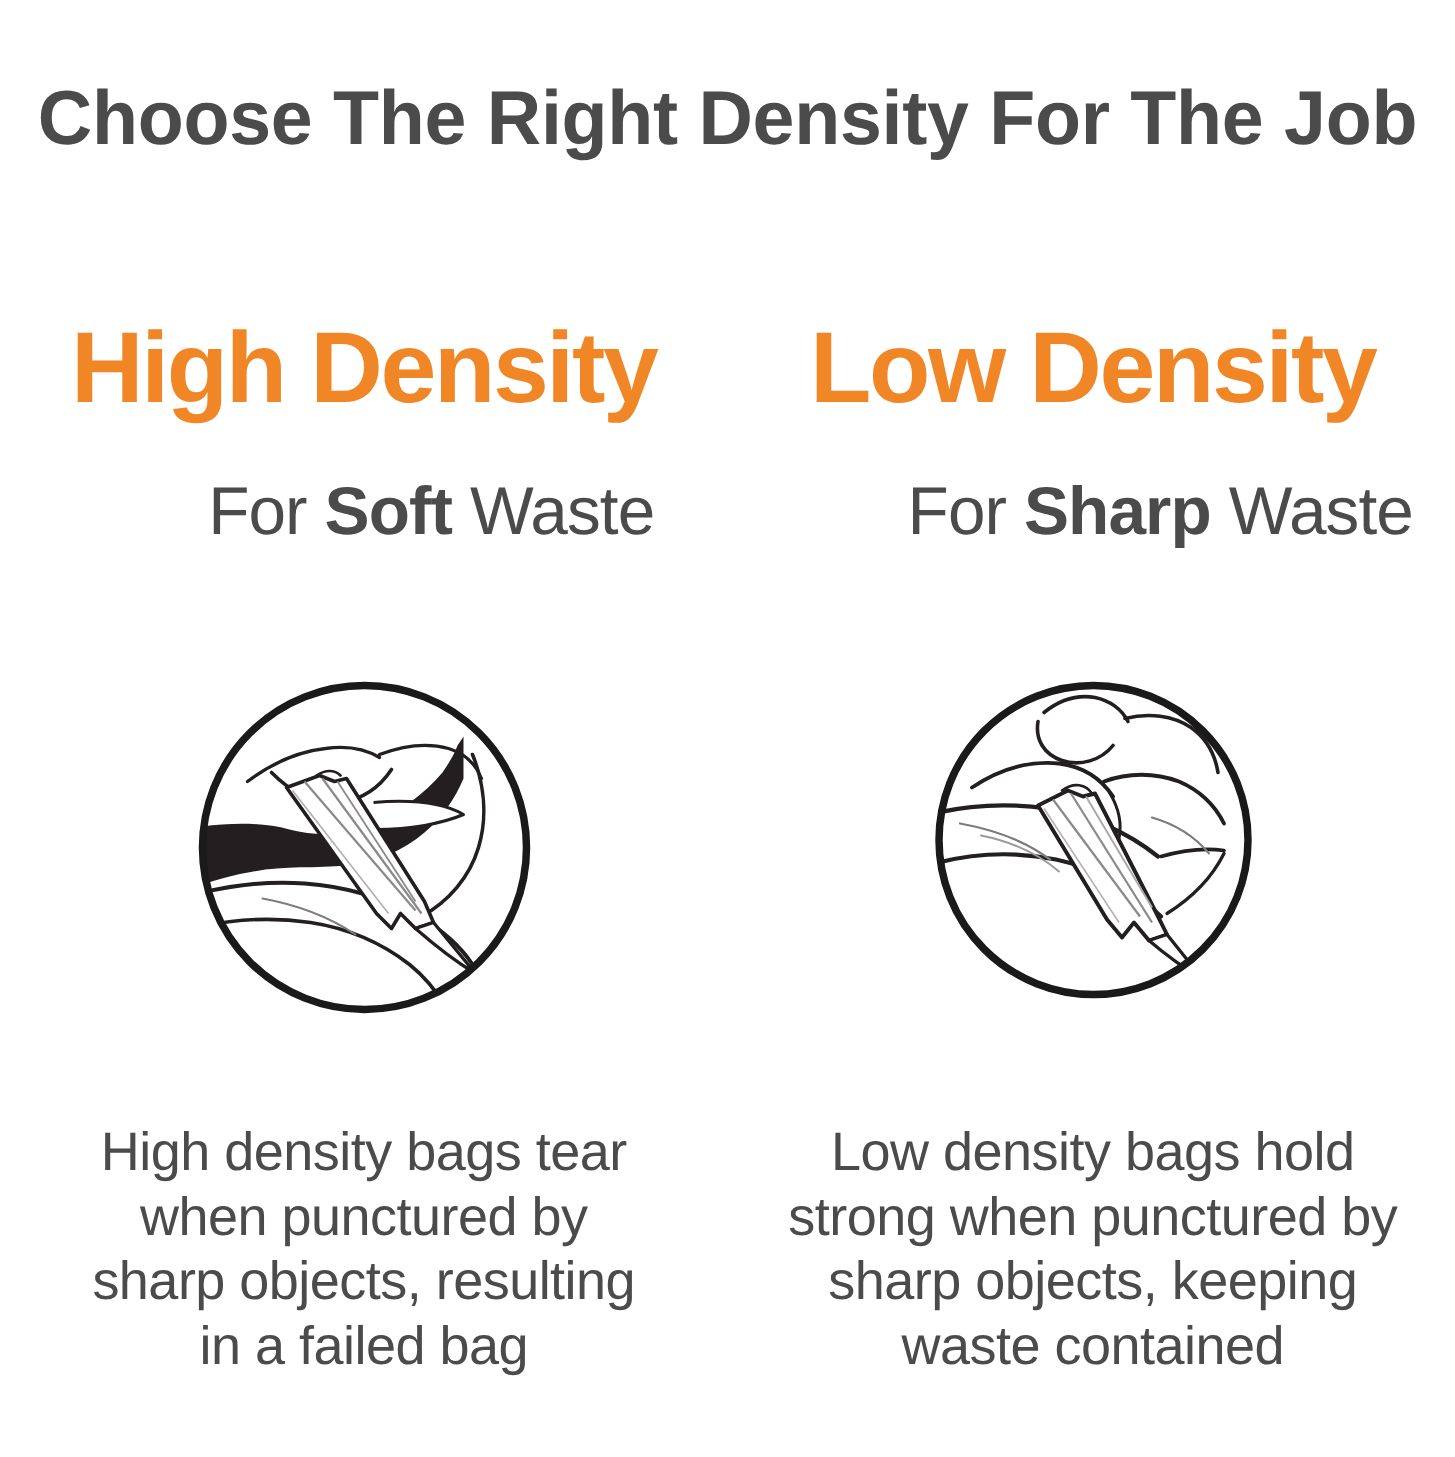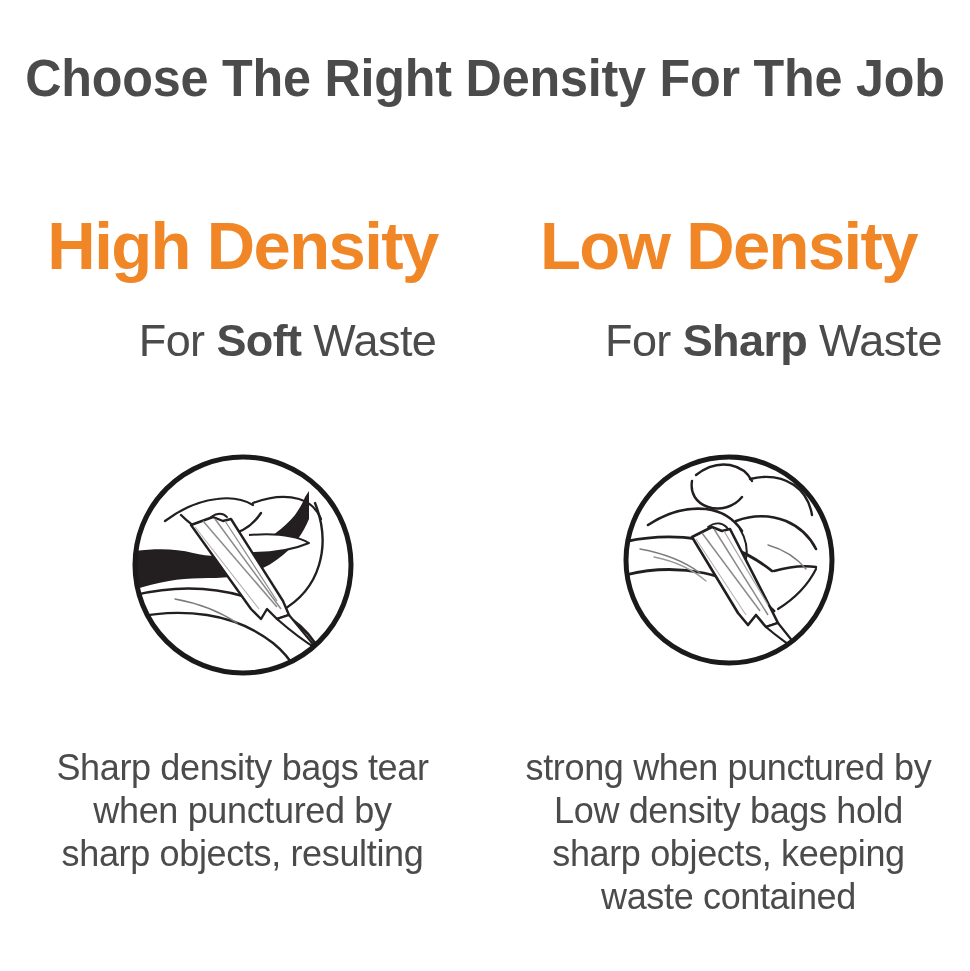--- a/index.html
+++ b/index.html
@@ -217,23 +217,24 @@
             <path d="M 68 78 L 132 160" fill="none" stroke="#b0b0b0" stroke-width="1.1"></path>
 
             <path d="M 84 68 C 90 64, 96 64, 100 68" fill="none" stroke="#231f20" stroke-width="1.8" stroke-linecap="round"></path>
           </g>
 
           <circle cx="116" cy="116" r="108" fill="none" stroke="#1a1a1a" stroke-width="5"></circle>
         </svg>
       </div>
 
       <div class="caption">
-        <span class="cap-line">Sharp density bags tear</span>
+        <span class="cap-line">High density bags tear</span>
         <span class="cap-line">when punctured by</span>
         <span class="cap-line">sharp objects, resulting</span>
+        <span class="cap-line">in a failed bag</span>
       </div>
     </div>
 
     <div class="column right">
 
       <div class="density-heading">Low Density</div>
 
       <div class="waste-subtitle">
         <span>For </span><span class="em">Sharp</span><span> Waste</span>
       </div>
@@ -303,21 +304,21 @@
             <path d="M 78 90 L 128 166" fill="none" stroke="#b4b4b4" stroke-width="1.1"></path>
 
             <path d="M 90 78 C 98 72, 106 74, 110 80" fill="none" stroke="#231f20" stroke-width="1.8" stroke-linecap="round"></path>
           </g>
 
           <circle cx="111" cy="111" r="103" fill="none" stroke="#1a1a1a" stroke-width="5"></circle>
         </svg>
       </div>
 
       <div class="caption">
+        <span class="cap-line">Low density bags hold</span>
         <span class="cap-line">strong when punctured by</span>
-        <span class="cap-line">Low density bags hold</span>
         <span class="cap-line">sharp objects, keeping</span>
         <span class="cap-line">waste contained</span>
       </div>
     </div>
 
   </div>
 </div>
 
 </body></html>

